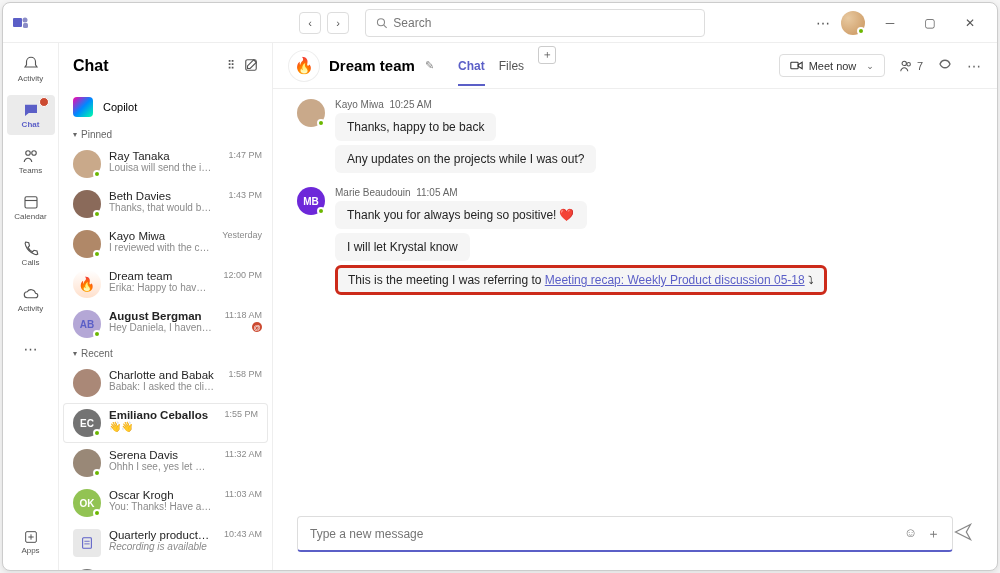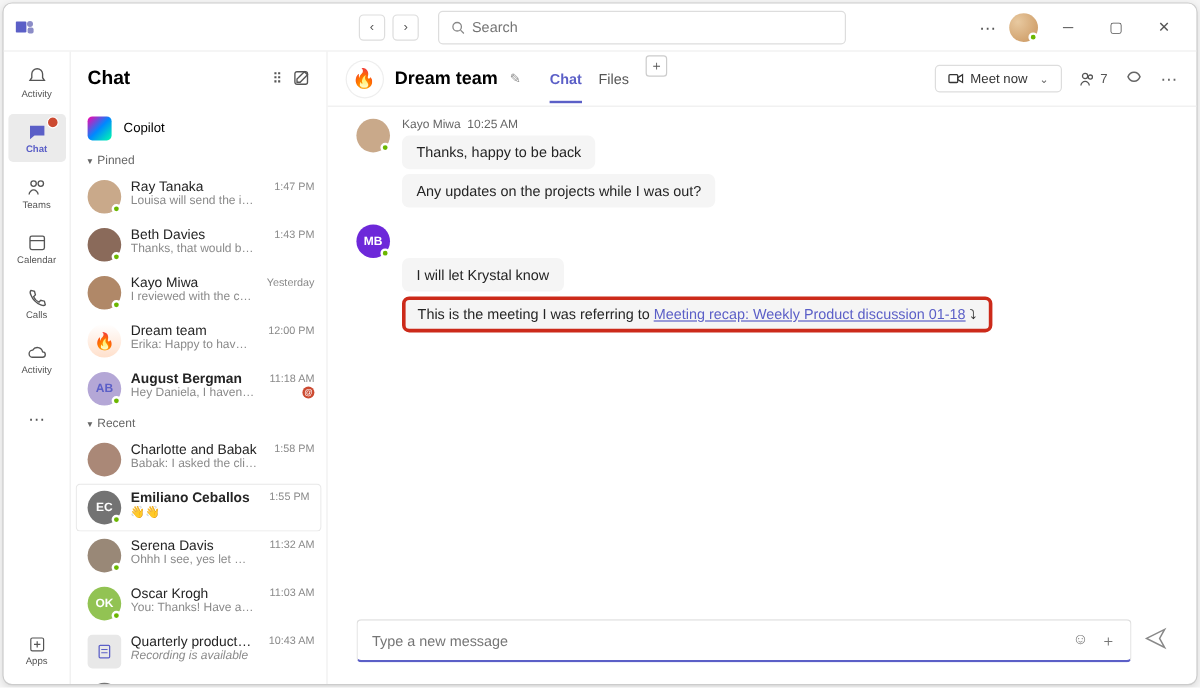--- a/index.html
+++ b/index.html
@@ -69,21 +69,21 @@
   .msg-group { margin-bottom:10px; }
   .msg-line { display:flex; align-items:flex-start; gap:10px; }
   .msender { width:28px; height:28px; border-radius:50%; background:#c9a98a; flex-shrink:0; position:relative; display:flex; align-items:center; justify-content:center; font-size:10px; color:#fff; font-weight:700; }
   .msender.mb { background:#6d28d9; }
   .mmeta { font-size:10px; color:#666; margin-bottom:3px; }
   .bubble { background:#f5f5f5; border-radius:6px; padding:7px 12px; font-size:12px; color:#242424; display:inline-block; margin-bottom:4px; max-width:560px; }
   .bubble-row { margin-left:38px; }
   .bubble-hl { border:3px solid #cc2a1a; padding:5px 10px; }
   .bubble a { color:#5b5fc7; text-decoration:underline; }
   
-  .compose { padding:10px 24px 18px; display:flex; align-items:center; gap:10px; }
+  .compose { padding:10px 24px 18px; display:flex; align-items:center; }
   .compose-box { flex:1; border:1px solid #ddd; border-bottom:2px solid #5b5fc7; border-radius:4px; height:36px; display:flex; align-items:center; padding:0 12px; }
   .compose-box input { border:none; outline:none; font-size:12px; width:100%; color:#333; }
   .compose-box .cr { margin-left:auto; display:flex; gap:10px; color:#777; font-size:13px; }
   .send { color:#888; font-size:16px; cursor:pointer; }
 </style>
 </head>
 <body>
 
 <div class="window">
   <div class="titlebar">
@@ -361,25 +361,29 @@
               <div class="mmeta"><span>Kayo Miwa</span>&nbsp;&nbsp;<span>10:25 AM</span></div>
               <div class="bubble">Thanks, happy to be back</div>
             </div>
           </div>
           <div class="bubble-row"><div class="bubble">Any updates on the projects while I was out?</div></div>
         </div>
 
         <div class="msg-group">
           <div class="msg-line">
             <div class="msender mb">MB<span class="presence-dot"></span></div>
+            <div>
+              <div class="mmeta"><span>Marie Beaudouin</span>&nbsp;&nbsp;<span>11:05 AM</span></div>
+              <div class="bubble"><span>Thank you for always being so positive! ❤️</span></div>
+            </div>
           </div>
           <div class="bubble-row"><div class="bubble">I will let Krystal know</div></div>
           <div class="bubble-row">
             <div class="bubble bubble-hl">
-              <span>This is the meeting I was referring to </span><a href="#">Meeting recap: Weekly Product discussion 01-18</a>
+              <span>This is the meeting I was referring to </span><a href="#">Meeting recap: Weekly Product discussion 05-18</a>
               <span style="font-size:11px;">⤵</span>
             </div>
           </div>
         </div>
       </div>
 
       <div class="compose">
         <div class="compose-box">
           <input placeholder="Type a new message" style="">
           <div class="cr">

